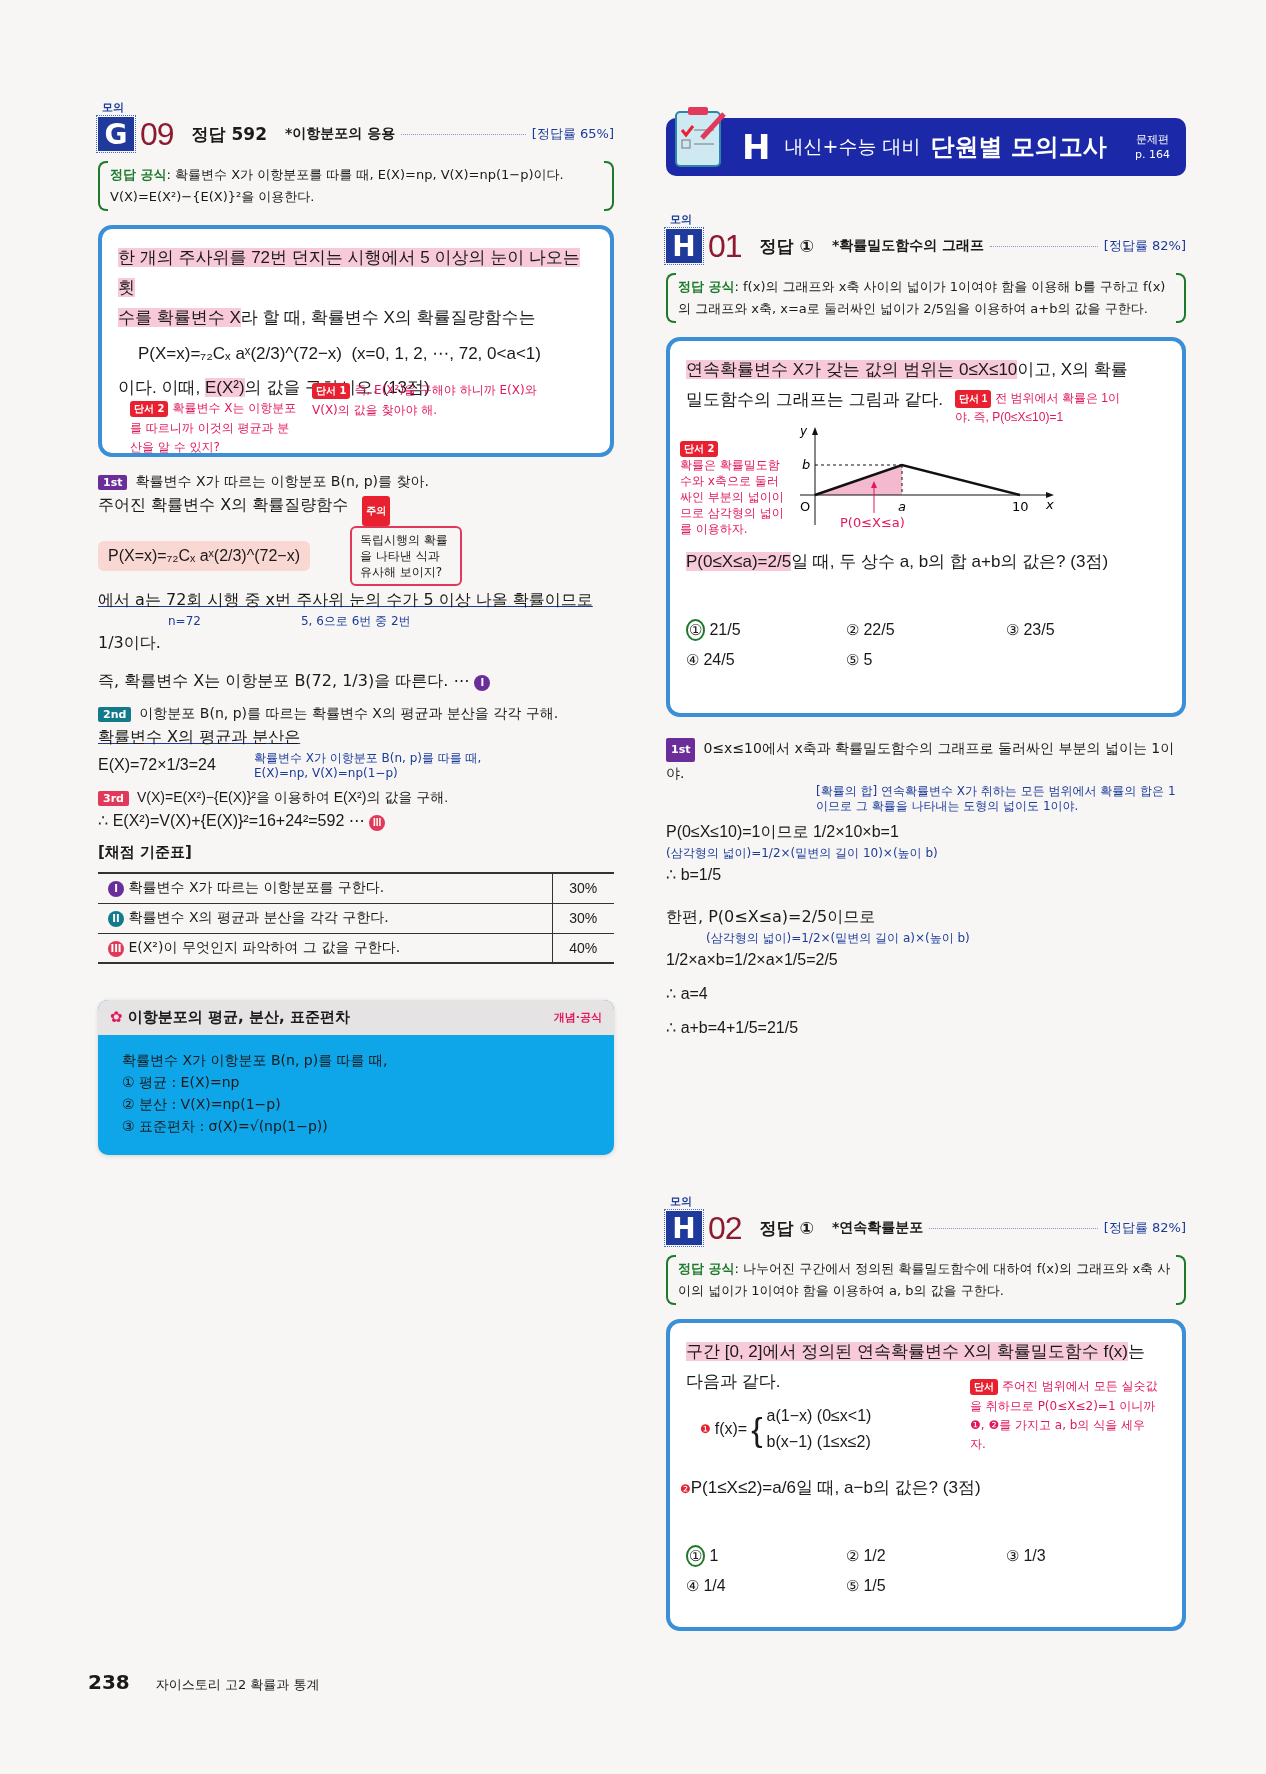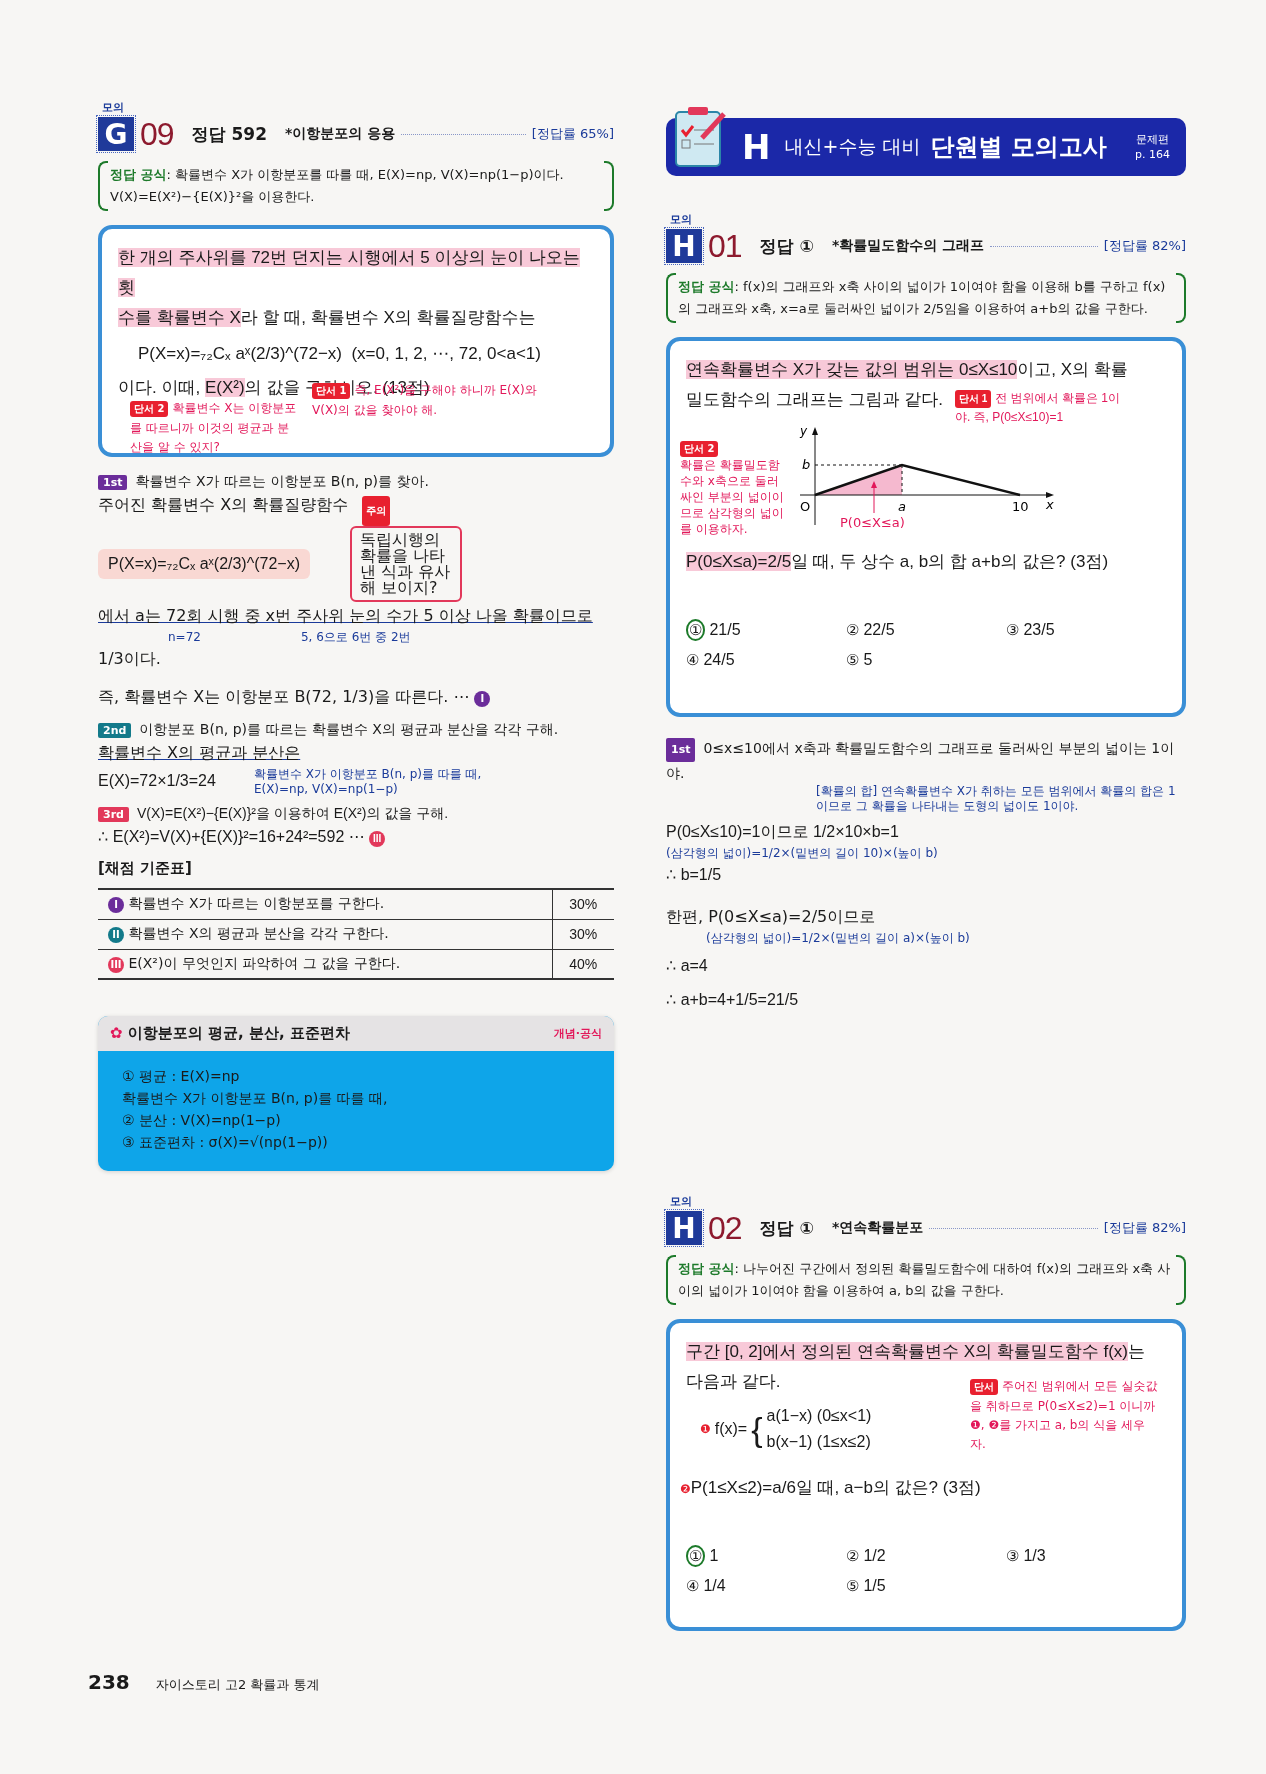--- a/index.html
+++ b/index.html
@@ -101,21 +101,21 @@
   <div style="margin-top:16px;">
     <div style="font-size:14px;"><span class="step s1">1st</span><span>확률변수 X가 따르는 이항분포 B(n, p)를 찾아.</span></div>
     <div class="txt" style="display:flex;align-items:flex-start;gap:14px;">
       <span>주어진 확률변수 X의 확률질량함수</span>
       <span style="margin-top:4px;">
         <span class="clue" style="background:#e8202f;">주의</span>
       </span>
     </div>
     <div style="display:flex;align-items:center;gap:40px;">
       <div class="serif" style="background:#f9d8d3;border-radius:6px;padding:6px 10px;font-size:16px;">P(X=x)=₇₂Cₓ aˣ(2/3)^(72−x)</div>
-      <div style="border:2px solid #e2385a;border-radius:6px;padding:4px 8px;font-size:16px;width:112px;line-height:16px;">독립시행의 확률을 나타낸 식과 유사해 보이지?</div>
+      <div style="border:2px solid #e2385a;border-radius:6px;padding:4px 8px;font-size:12px;width:112px;line-height:16px;">독립시행의 확률을 나타낸 식과 유사해 보이지?</div>
     </div>
     <div class="txt" style="text-decoration:underline;text-decoration-color:#1b3b9a;">에서 a는 72회 시행 중 x번 주사위 눈의 수가 5 이상 나올 확률이므로</div>
     <div class="note" style="display:flex;gap:100px;padding-left:70px;">
         <span>n=72</span>
         <span>5, 6으로 6번 중 2번</span>
       </div>
     <div class="txt">1/3이다.</div>
     <div class="txt" style="margin-top:10px;"><span>즉, 확률변수 X는 이항분포 B(72, 1/3)을 따른다. ⋯</span> <span class="roman r1">I</span></div>
   </div>
 
@@ -150,22 +150,22 @@
         </tr>
   </tbody>
     </table>
 
   <div class="concept">
     <div class="ch">
       <span class="t"><span style="color:#e2185a;">✿</span> <span>이항분포의 평균, 분산, 표준편차</span></span>
       <span class="tag">개념·공식</span>
     </div>
     <div class="cb">
+      <div>확률변수 X가 이항분포 B(n, p)를 따를 때,</div>
       <div>① 평균 : E(X)=np</div>
-      <div>확률변수 X가 이항분포 B(n, p)를 따를 때,</div>
       <div>② 분산 : V(X)=np(1−p)</div>
       <div>③ 표준편차 : σ(X)=√(np(1−p))</div>
     </div>
   </div>
 </div>
 
 <div class="col right" style="top:118px;">
   <div class="banner">
     <svg class="clip" viewBox="0 0 56 66">
       <rect x="4" y="8" width="44" height="54" rx="4" fill="#cfe9f2" stroke="#2b86a8" stroke-width="2"></rect>
@@ -252,20 +252,21 @@
   </div>
 
   <div style="margin-top:20px;">
     <div style="font-size:14px;line-height:22px;"><span class="step s1">1st</span><span>0≤x≤10에서 x축과 확률밀도함수의 그래프로 둘러싸인 부분의 넓이는 1이야.</span></div>
     <div class="note" style="padding-left:150px;">[확률의 합] 연속확률변수 X가 취하는 모든 범위에서 확률의 합은 1이므로 그 확률을 나타내는 도형의 넓이도 1이야.</div>
     <div class="txt serif" style="margin-top:4px;">P(0≤X≤10)=1이므로 1/2×10×b=1</div>
     <div class="note">(삼각형의 넓이)=1/2×(밑변의 길이 10)×(높이 b)</div>
     <div class="txt serif">∴ b=1/5</div>
     <div class="txt" style="margin-top:14px;">한편, P(0≤X≤a)=2/5이므로</div>
     <div class="note" style="padding-left:40px;">(삼각형의 넓이)=1/2×(밑변의 길이 a)×(높이 b)</div>
+    <div class="txt serif">1/2×a×b=1/2×a×1/5=2/5</div>
     <div class="txt serif" style="margin-top:6px;">∴ a=4</div>
     <div class="txt serif" style="margin-top:6px;">∴ a+b=4+1/5=21/5</div>
   </div>
 </div>
 
 <div class="col right" style="top:1194px;">
   <div class="moi">모의</div>
   <div class="qhead">
     <div class="qletter">H</div>
     <div class="qnum">02</div>

